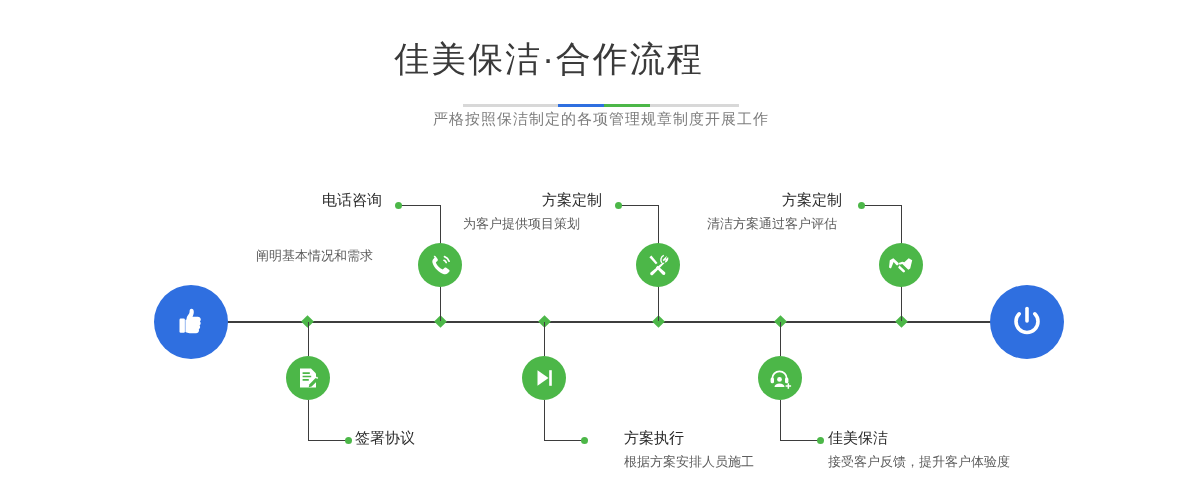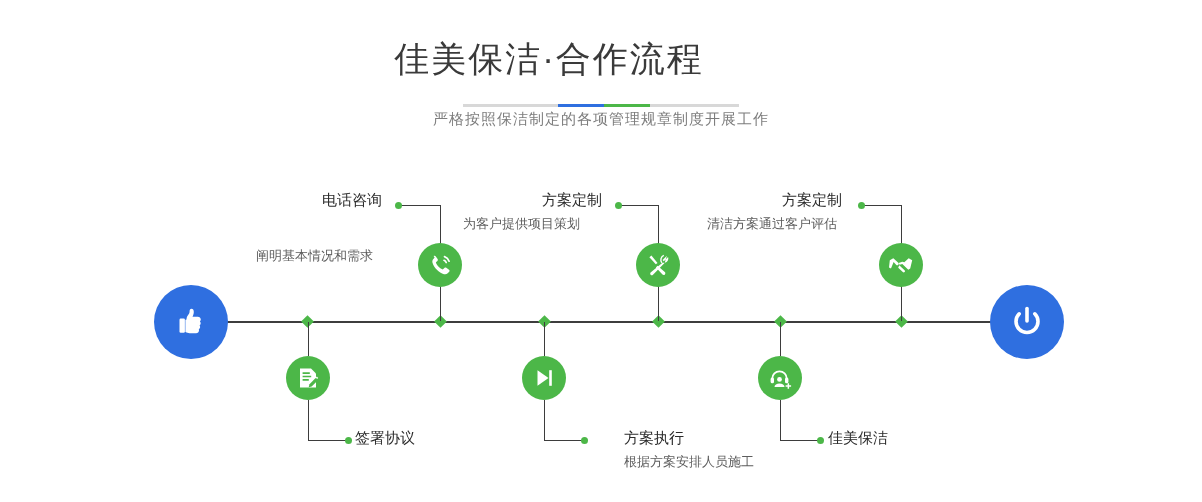--- a/index.html
+++ b/index.html
@@ -287,14 +287,15 @@
         <path fill="none" stroke="#ffffff" stroke-width="1.8" d="M4.3 12.5a7.2 7.2 0 0 1 14.4 0"></path>
         <rect x="2.6" y="11.6" width="3.4" height="5.6" rx="1.5" fill="#ffffff"></rect>
         <rect x="17" y="11.6" width="3.4" height="5.6" rx="1.5" fill="#ffffff"></rect>
         <path fill="#ffffff" d="M11.5 17.5c2.8 0 5 1.5 5 3.5h-10c0-2 2.2-3.5 5-3.5z"></path>
         <circle cx="11.5" cy="13.4" r="2.4" fill="#ffffff"></circle>
         <path fill="#ffffff" d="M19.6 17.2h1.5v2h2v1.5h-2v2h-1.5v-2h-2v-1.5h2z"></path>
       </svg>
     </span>
   </div>
   <div class="step-title" style="left:828px; top:428px;">佳美保洁</div>
+  <div class="step-desc" style="left:828px; top:453px;">接受客户反馈，提升客户体验度</div>
 
 </div>
 
 </body></html>

